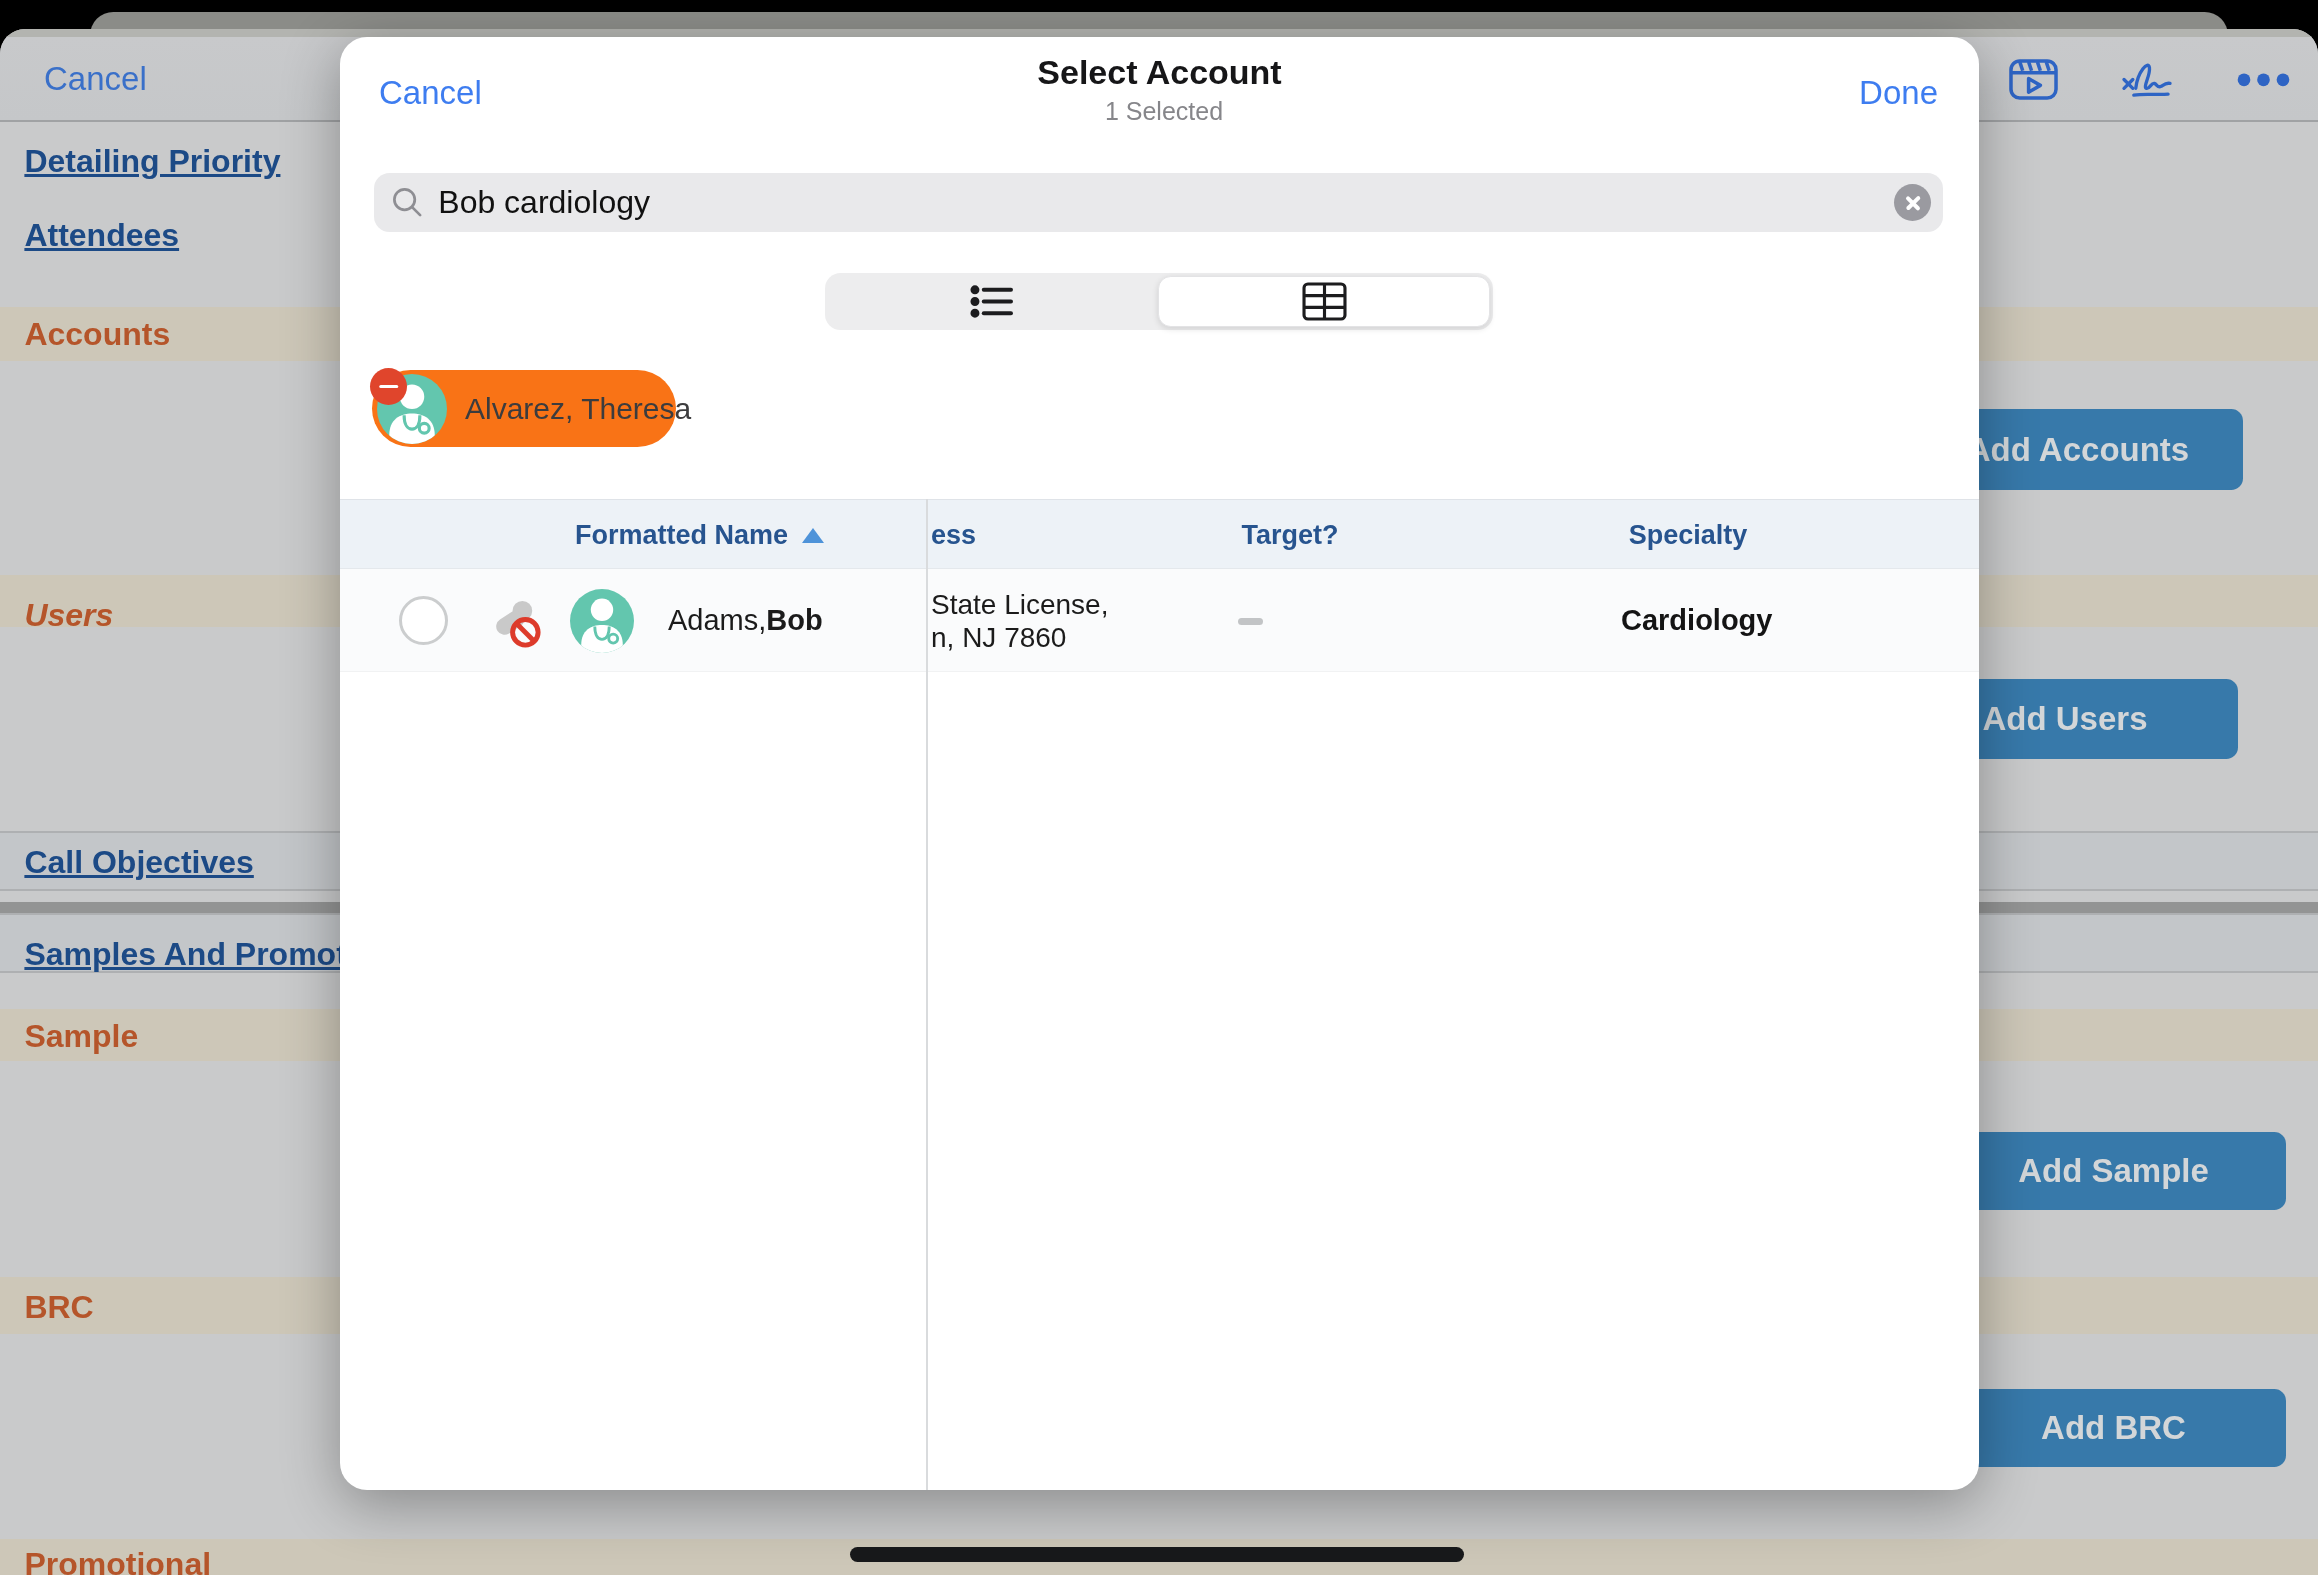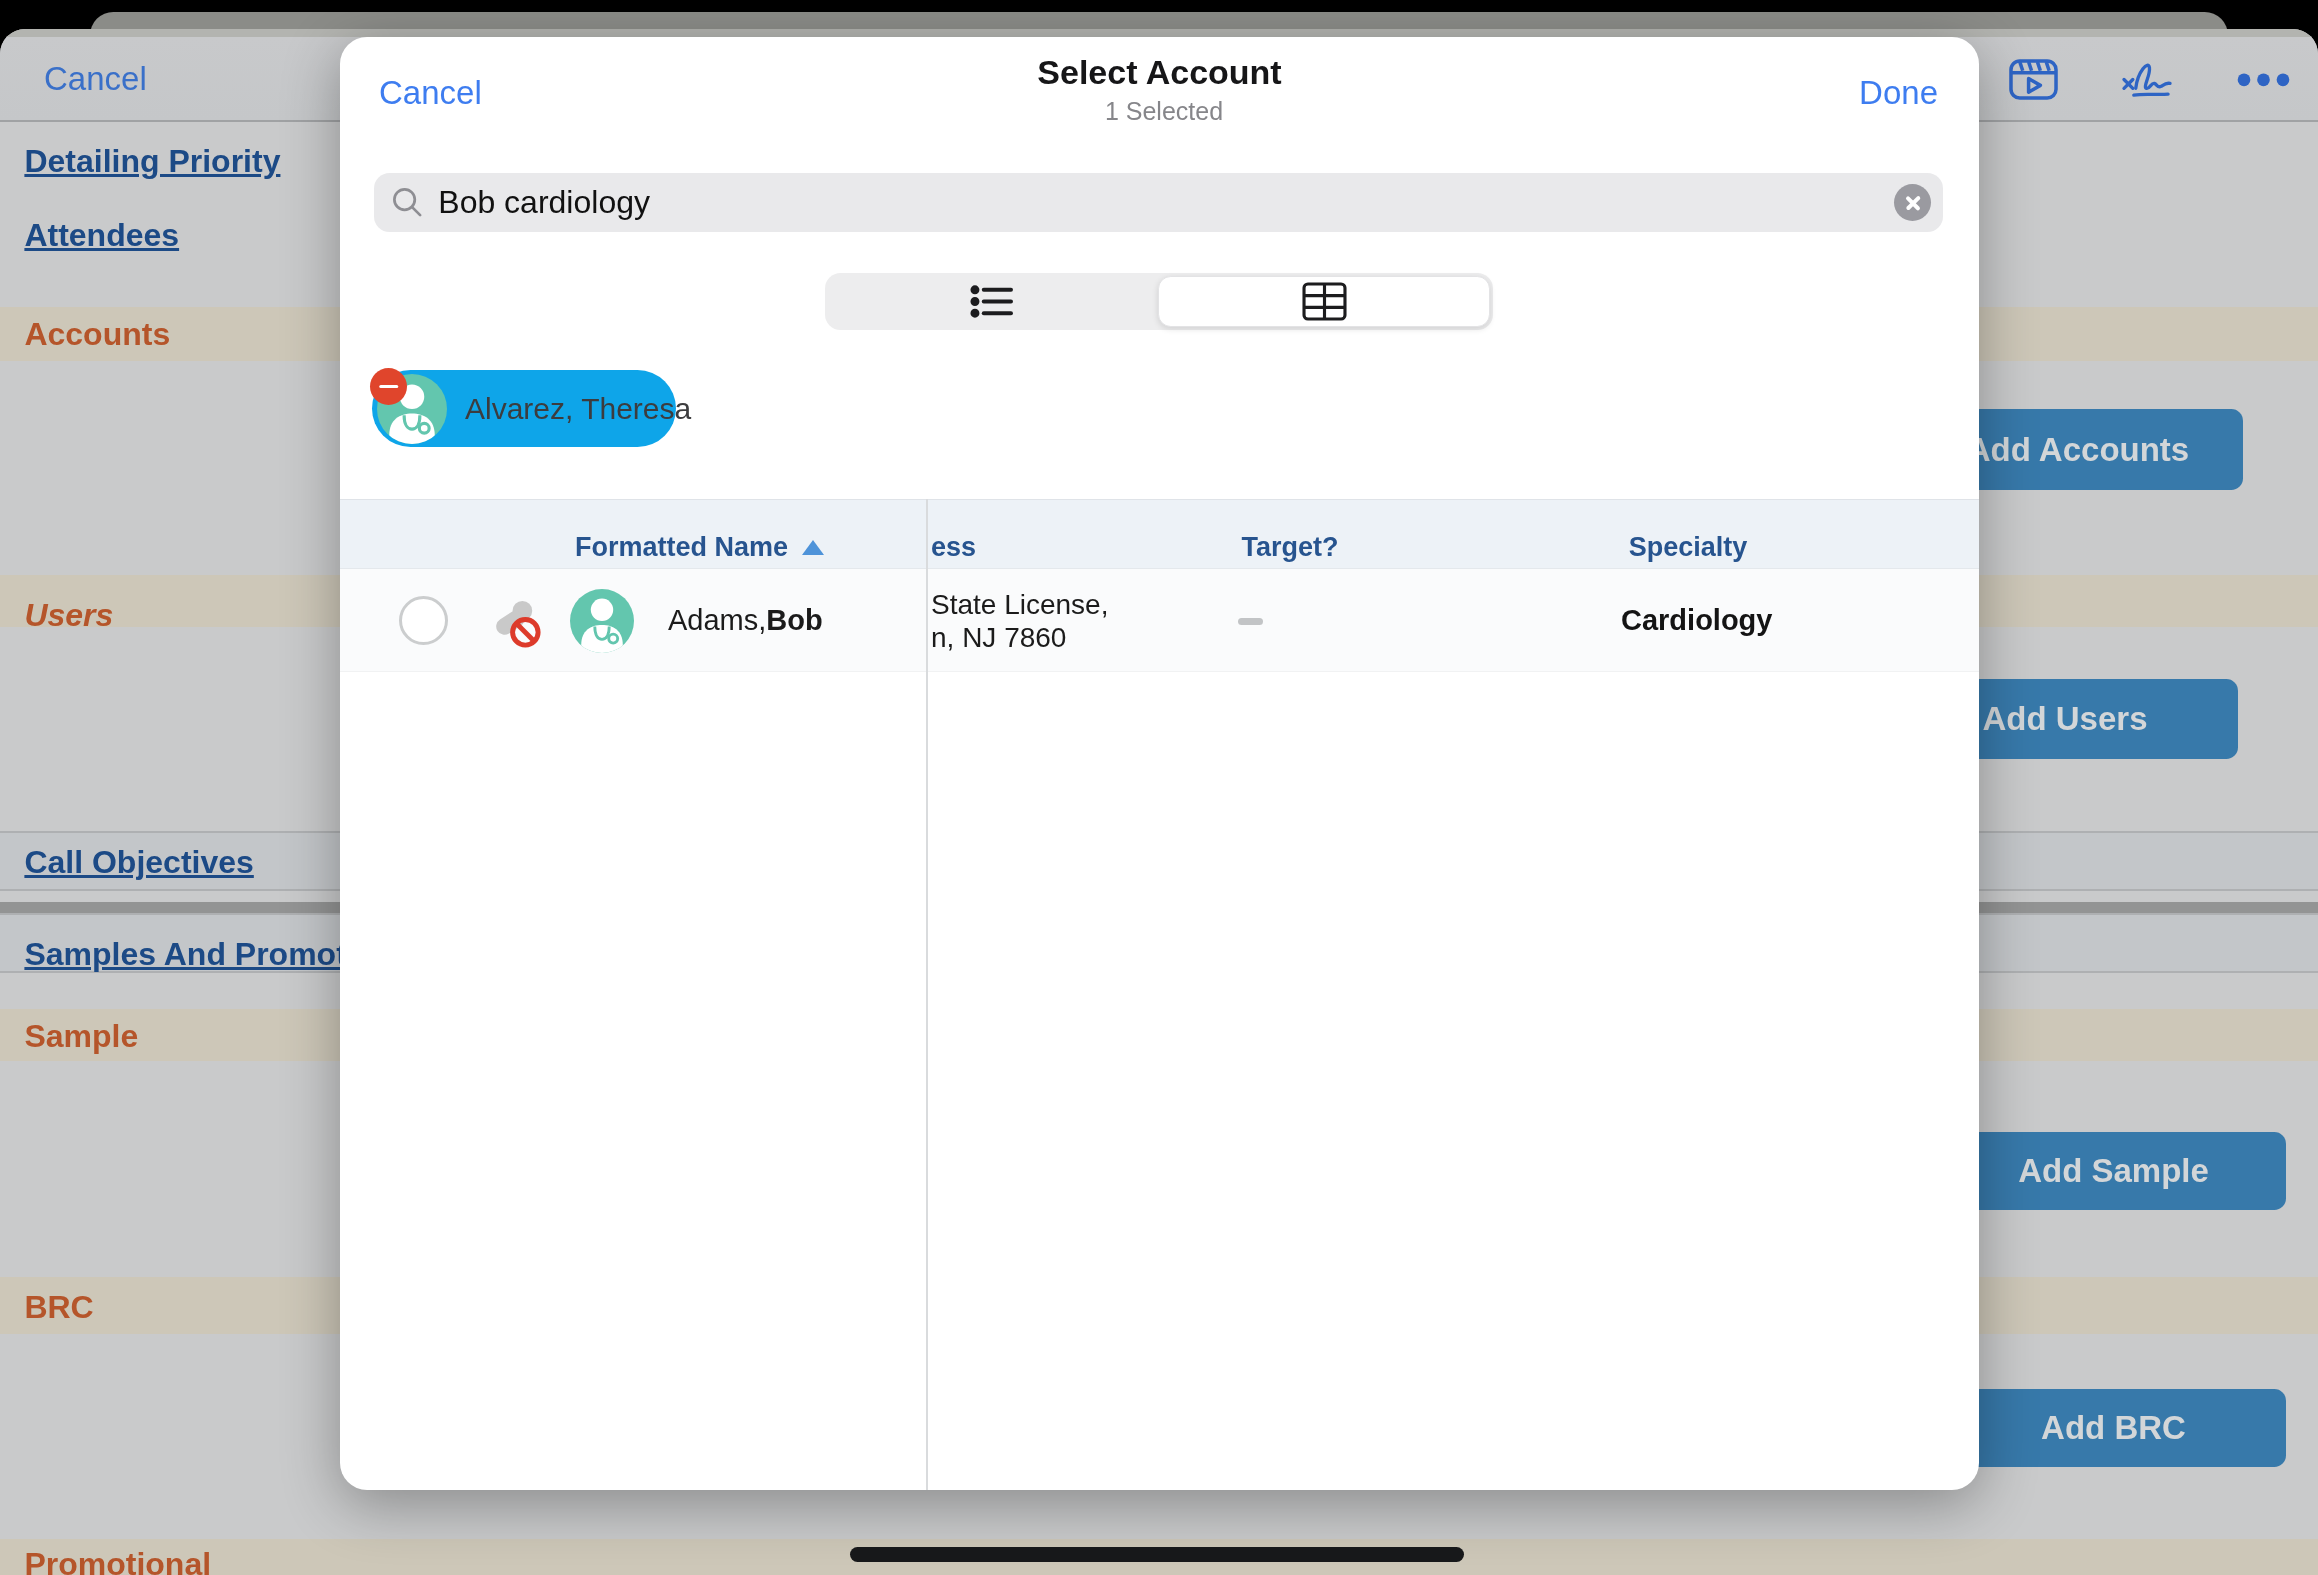--- a/index.html
+++ b/index.html
@@ -80,34 +80,34 @@
   .clear-btn::before{ transform:translate(-50%,-50%) rotate(45deg); }
   .clear-btn::after { transform:translate(-50%,-50%) rotate(-45deg); }
 
   .segmented { position:absolute; left:485px; top:236px; width:668px; height:57px;
     background:#ededee; border-radius:15.6px; display:flex; padding:2.9px; }
   .seg { flex:1; display:flex; align-items:center; justify-content:center;
     border-radius:12.7px; color:#1c1c1e; cursor:pointer; }
   .seg.selected { background:#fff; border:1px solid #e3e3e5; box-shadow:0 2px 5.9px rgba(0,0,0,.12); }
 
   .chip { position:absolute; left:32px; top:333px; width:304px; height:77px;
-    background:#0ea5e9; border-radius:41px; cursor:pointer; }
+    background:#f97316; border-radius:41px; cursor:pointer; }
   .chip-avatar { position:absolute; left:4.9px; top:3.9px; width:70px; height:70px;
     border-radius:50%; background:#63c6ae; overflow:hidden; }
   .chip-badge { position:absolute; left:-2px; top:-2px; width:37px; height:37px;
     border-radius:50%; background:#e0452c; cursor:pointer; }
   .chip-badge::before { content:""; position:absolute; left:50%; top:50%;
     transform:translate(-50%,-50%); width:19.5px; height:3.9px; background:#fff; border-radius:2px; }
   .chip-label { position:absolute; left:93px; top:0; height:77px; display:flex;
     align-items:center; font-size:30px; color:#3c3c3e; white-space:nowrap; }
 
   .t-header { position:absolute; left:0; top:462px; width:100%; height:70px;
     background:#edf2f7; border-top:1px solid #dfe3e8; border-bottom:1px solid #e4e8ec;
     font-weight:bold; font-size:27px; color:#27548f; }
-  .th { position:absolute; top:0; height:70px; display:flex; align-items:center; cursor:pointer;margin-top:12px; }
+  .th { position:absolute; top:0; height:70px; display:flex; align-items:center; cursor:pointer; }
   .th-name { left:235px; }
   .sort-asc { width:0; height:0; margin-left:13.7px; border-left:11.7px solid transparent;
     border-right:11.7px solid transparent; border-bottom:15.6px solid #4e93d9; }
   .th-address { left:591px; }
   .th-target { left:950px; transform:translateX(-50%); }
   .th-specialty { left:1348px; transform:translateX(-50%); }
 
   .v-divider { position:absolute; left:586px; top:462px; bottom:0; width:2px; background:#d9dbdd; }
 
   .t-row { position:absolute; left:0; top:532px; width:100%; height:103px;

